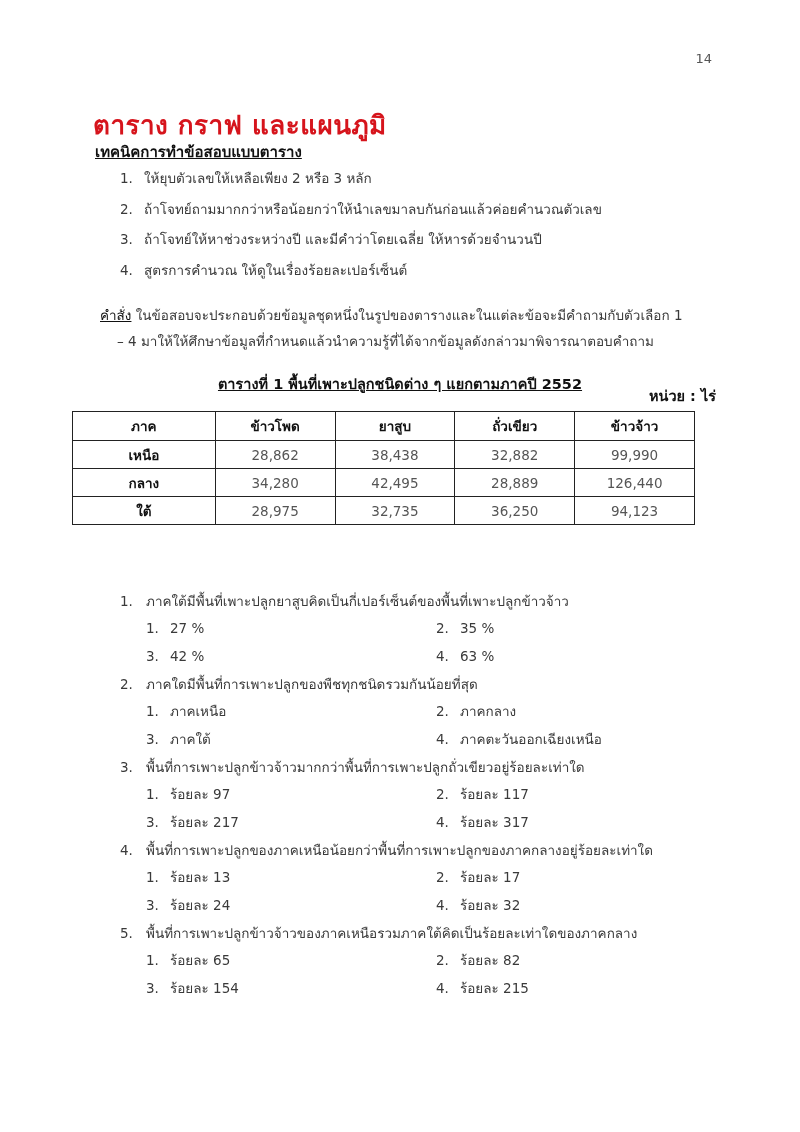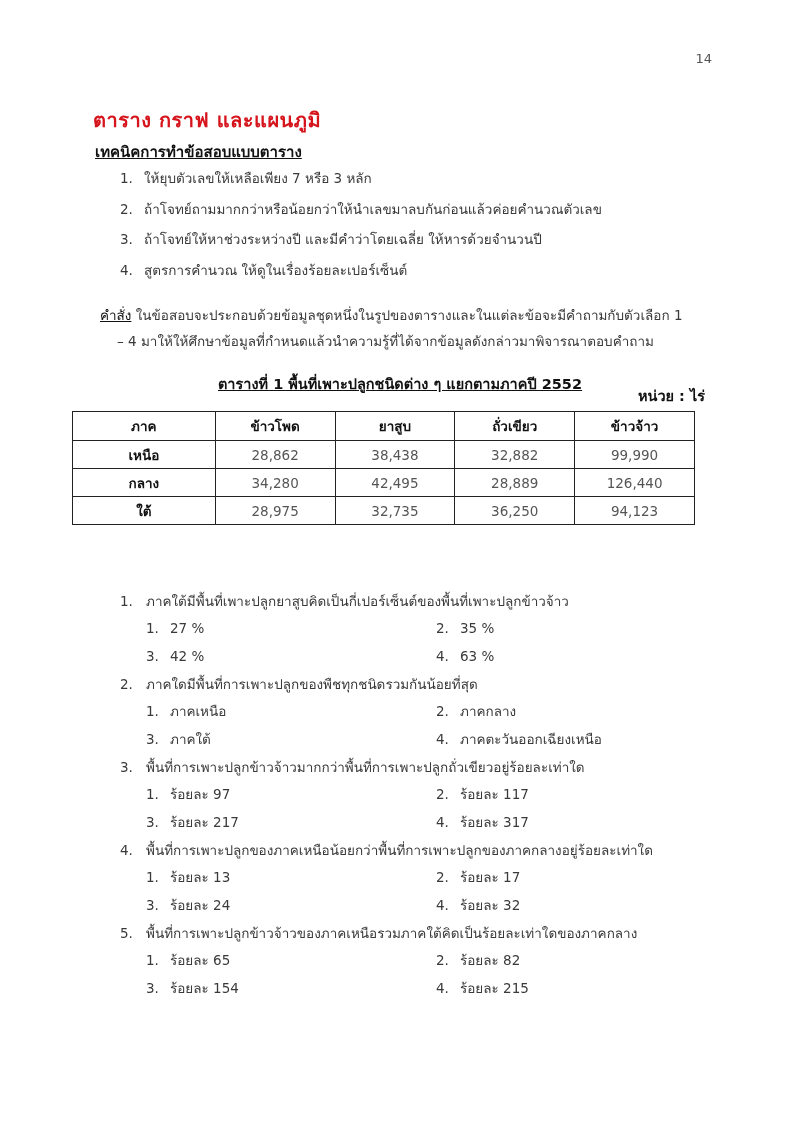--- a/index.html
+++ b/index.html
@@ -7,41 +7,41 @@
     width: 800px; height: 1132px; position: relative; overflow: hidden;
     font-family: "DejaVu Sans", "Liberation Sans", sans-serif;
     color: #333333;
   }
   .page-number {
     position: absolute; top: 51px; left: 688px; width: 24px; text-align: right;
     font-size: 13px; color: #555;
   }
   .title {
     position: absolute; top: 104px; left: 93px;
-    font-size: 20px; font-weight: bold; color: #d6141c; letter-spacing: 0.5px;
+    font-size: 26px; font-weight: bold; color: #d6141c; letter-spacing: 0.5px;
   }
   .subtitle {
     position: absolute; top: 140px; left: 95px;
     font-size: 15px; font-weight: bold; color: #111; text-decoration: underline;
   }
   .tips { position: absolute; top: 166px; left: 120px; margin: 0; padding: 0; list-style: none; }
   .tips li { height: 30.5px; line-height: 24px; font-size: 13.5px; color: #3a3a3a; display: flex; }
   .tips li .num { width: 24px; }
   .instruction {
     position: absolute; top: 302px; left: 100px; width: 612px;
     font-size: 13.5px; line-height: 26px; color: #3a3a3a;
   }
   .instruction .kw { font-weight: normal; color: #111; text-decoration: underline; }
   .instruction .line2 { display: block; padding-left: 17px; }
   .table-caption {
     position: absolute; top: 360px; left: 0; width: 800px; text-align: center;
     font-size: 14.5px; font-weight: bold; color: #111; text-decoration: underline; margin-top: 12px;
   }
   .unit {
-    position: absolute; top: 384px; right: 95px;
+    position: absolute; top: 384px; right: 84px;
     font-size: 14.5px; font-weight: bold; color: #111;
   }
   table.data {
     position: absolute; top: 411px; left: 72px; width: 623px;
     border-collapse: collapse; font-size: 13.5px;
   }
   table.data th, table.data td {
     border: 1.5px solid #222; height: 27px; padding: 0; text-align: center;
   }
   table.data th { font-weight: bold; color: #111; height: 28px; }
@@ -59,21 +59,21 @@
 <body>
 
 <div class="page-number">14</div>
 
 <div class="title">ตาราง กราฟ และแผนภูมิ</div>
 <div class="subtitle">เทคนิคการทำข้อสอบแบบตาราง</div>
 
 <ul class="tips">
   <li>
       <span class="num">1.</span>
-      <span>ให้ยุบตัวเลขให้เหลือเพียง 7 หรือ 3 หลัก</span>
+      <span>ให้ยุบตัวเลขให้เหลือเพียง 2 หรือ 3 หลัก</span>
     </li>
   <li>
       <span class="num">2.</span>
       <span>ถ้าโจทย์ถามมากกว่าหรือน้อยกว่าให้นำเลขมาลบกันก่อนแล้วค่อยคำนวณตัวเลข</span>
     </li>
   <li>
       <span class="num">3.</span>
       <span>ถ้าโจทย์ให้หาช่วงระหว่างปี และมีคำว่าโดยเฉลี่ย ให้หารด้วยจำนวนปี</span>
     </li>
   <li>

